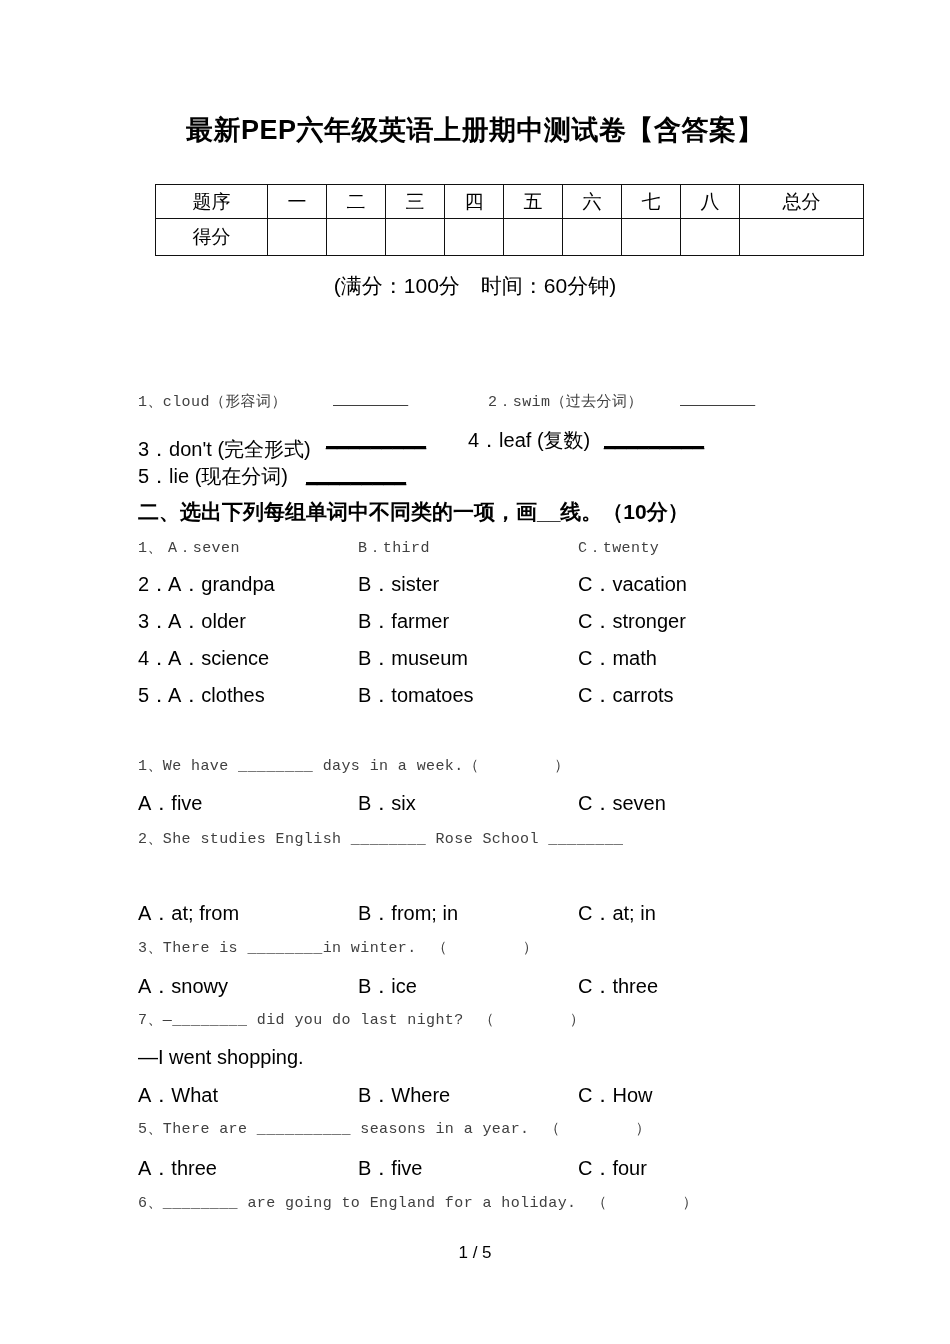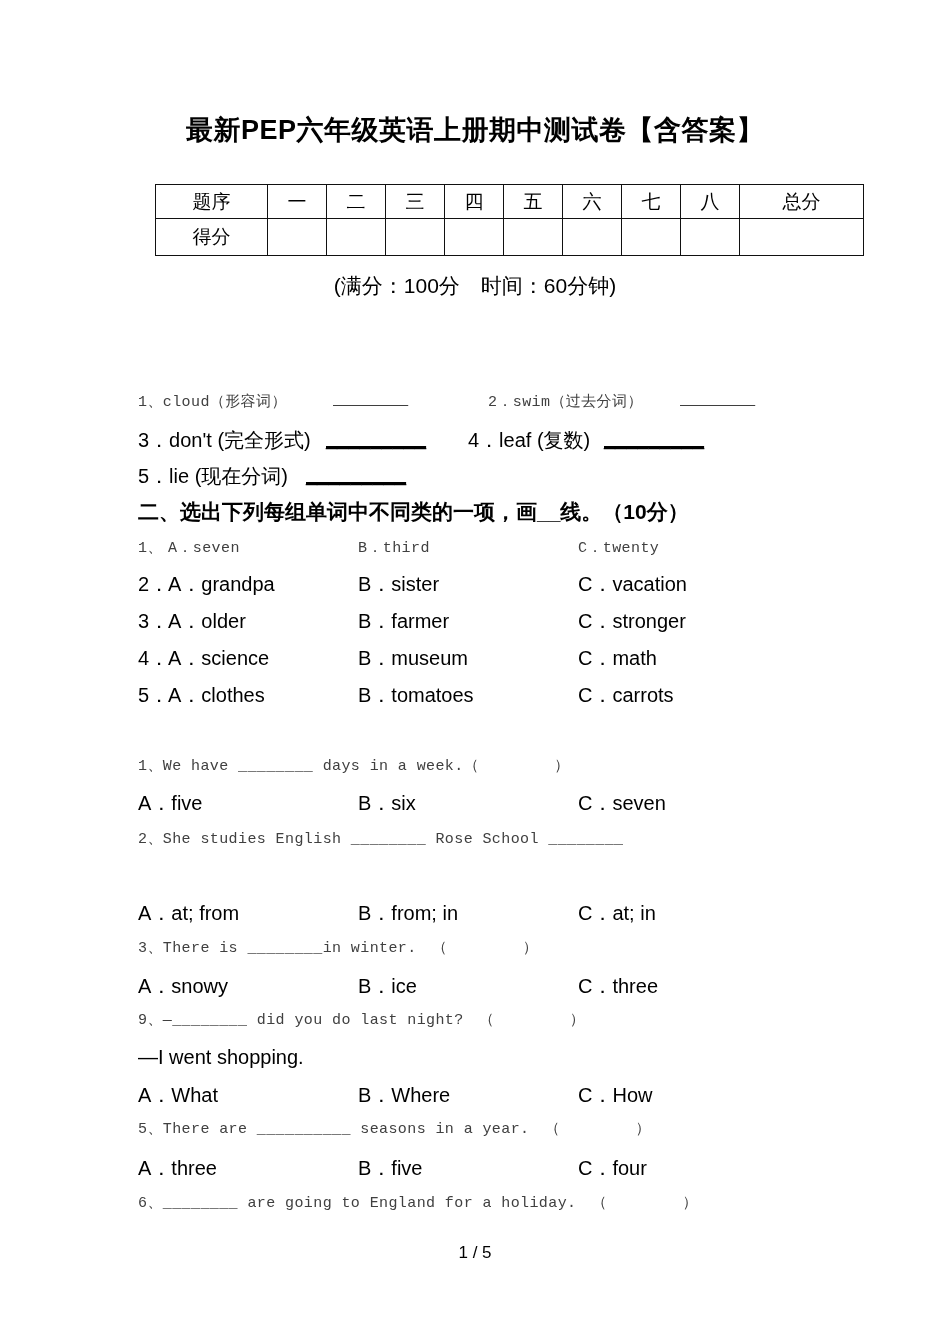--- a/index.html
+++ b/index.html
@@ -150,21 +150,21 @@
     </table>
 
   <div class="scoreline">(满分：100分　时间：60分钟)</div>
 
 
   <div class="ln mono" style="left:138px; top:392px;">1、cloud（形容词）</div>
   <div class="ln mono blank-u" style="left:333px; top:392px;">________</div>
   <div class="ln mono" style="left:488px; top:392px;">2．swim（过去分词）</div>
   <div class="ln mono blank-u" style="left:680px; top:392px;">________</div>
 
-  <div class="ln sans" style="left:138px; top:427px;">3．don't (完全形式)</div>
+  <div class="ln sans" style="left:138px; top:436px;">3．don't (完全形式)</div>
   <div class="ln sans blank-u" style="left:326px; top:427px;">_________</div>
   <div class="ln sans" style="left:468px; top:427px;">4．leaf (复数)</div>
   <div class="ln sans blank-u" style="left:604px; top:427px;">_________</div>
 
   <div class="ln sans" style="left:138px; top:463px;">5．lie (现在分词)</div>
   <div class="ln sans blank-u" style="left:306px; top:463px;">_________</div>
 
   <div class="sec-head" style="top:498px;">二、选出下列每组单词中不同类的一项，画__线。（10分）</div>
 
   <div class="ln mono" style="left:138px; top:538px;">1、</div>
@@ -201,21 +201,21 @@
   <div class="ln mono" style="left:138px; top:829px;">2、She studies English ________ Rose School ________</div>
   <div class="ln sans" style="left:138px; top:900px;">A．at; from</div>
   <div class="ln sans" style="left:358px; top:900px;">B．from; in</div>
   <div class="ln sans" style="left:578px; top:900px;">C．at; in</div>
 
   <div class="ln mono" style="left:138px; top:938px;">3、There is ________in winter.　（        ）</div>
   <div class="ln sans" style="left:138px; top:973px;">A．snowy</div>
   <div class="ln sans" style="left:358px; top:973px;">B．ice</div>
   <div class="ln sans" style="left:578px; top:973px;">C．three</div>
 
-  <div class="ln mono" style="left:138px; top:1010px;">9、—________ did you do last night?　（        ）</div>
+  <div class="ln mono" style="left:138px; top:1010px;">7、—________ did you do last night?　（        ）</div>
   <div class="ln sans" style="left:138px; top:1046px;">—I went shopping.</div>
   <div class="ln sans" style="left:138px; top:1082px;">A．What</div>
   <div class="ln sans" style="left:358px; top:1082px;">B．Where</div>
   <div class="ln sans" style="left:578px; top:1082px;">C．How</div>
 
   <div class="ln mono" style="left:138px; top:1119px;">5、There are __________ seasons in a year.　（        ）</div>
   <div class="ln sans" style="left:138px; top:1155px;">A．three</div>
   <div class="ln sans" style="left:358px; top:1155px;">B．five</div>
   <div class="ln sans" style="left:578px; top:1155px;">C．four</div>
 

